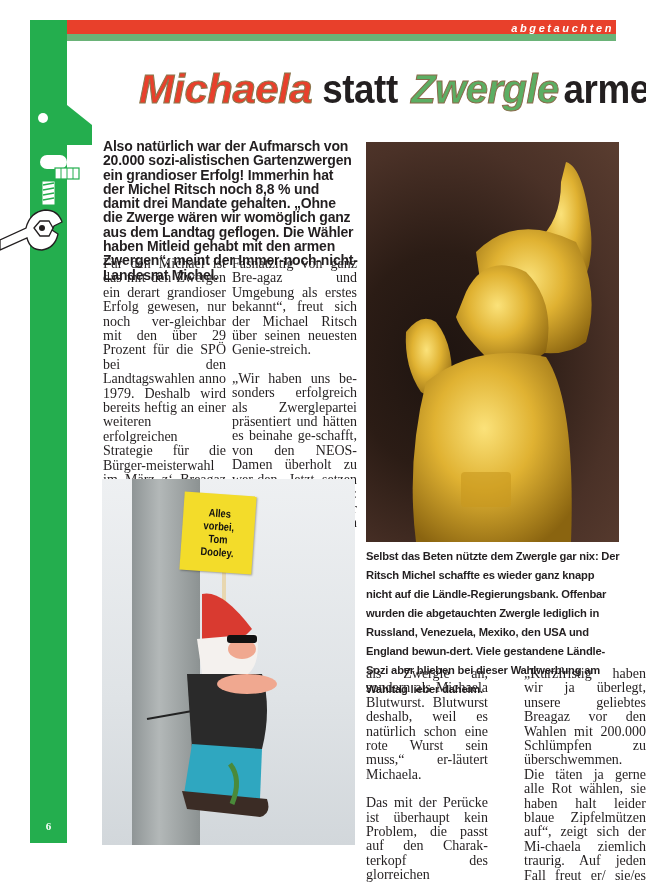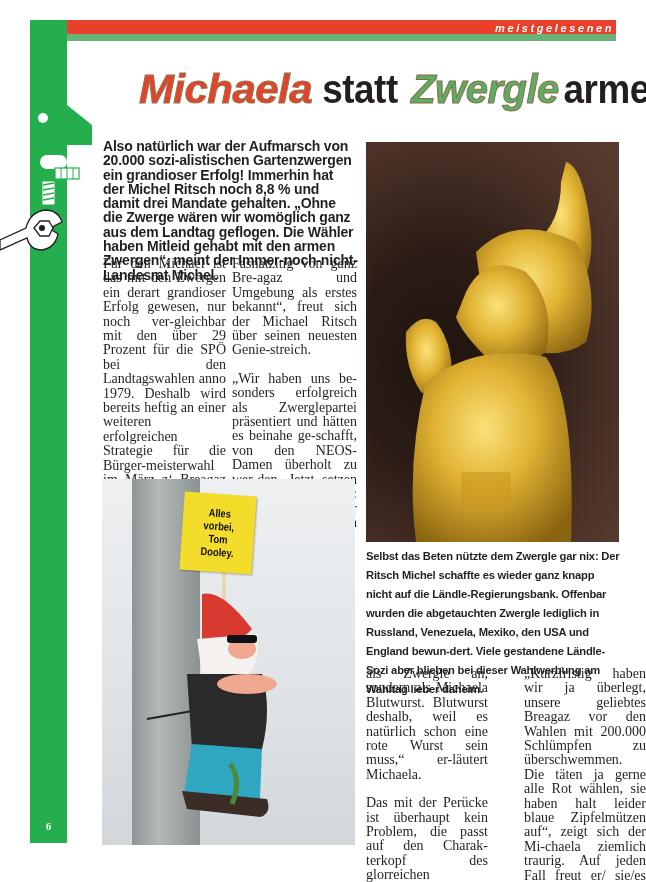--- a/index.html
+++ b/index.html
@@ -54,21 +54,21 @@
 
   <path d="M0,140 L26,128 Q30,112 45,110 Q58,110 62,122 L54,126 L52,130 L58,134 Q55,148 42,150 Q30,150 27,138 L0,150 Z" fill="#ffffff" stroke="#231f20" stroke-width="1.3"></path>
   <polygon points="34,128 40,121 49,121 53,128 49,136 40,136" fill="#ffffff" stroke="#231f20" stroke-width="1.3"></polygon>
   <circle cx="42" cy="128" r="3" fill="#231f20"></circle>
 </svg>
 
 <div class="page-number">6</div>
 
 <div class="header-red"></div>
 <div class="header-green"></div>
-<div class="section-label">meistgelesenen</div>
+<div class="section-label">abgetauchten</div>
 
 <div class="headline">
   <span class="hl-red">Michaela</span>
   <span class="hl-black">statt</span>
   <span class="hl-green">Zwergle</span><span class="hl-black">armee</span>
 </div>
 
 <div class="lead">Also natürlich war der Aufmarsch von 20.000 sozi-alistischen Gartenzwergen ein grandioser Erfolg! Immerhin hat der Michel Ritsch noch 8,8 % und damit drei Mandate gehalten. „Ohne die Zwerge wären wir womöglich ganz aus dem Landtag geflogen. Die Wähler haben Mitleid gehabt mit den armen Zwergen“, meint der Immer-noch-nicht-Landesrat Michel.</div>
 
 <div class="col col1">

